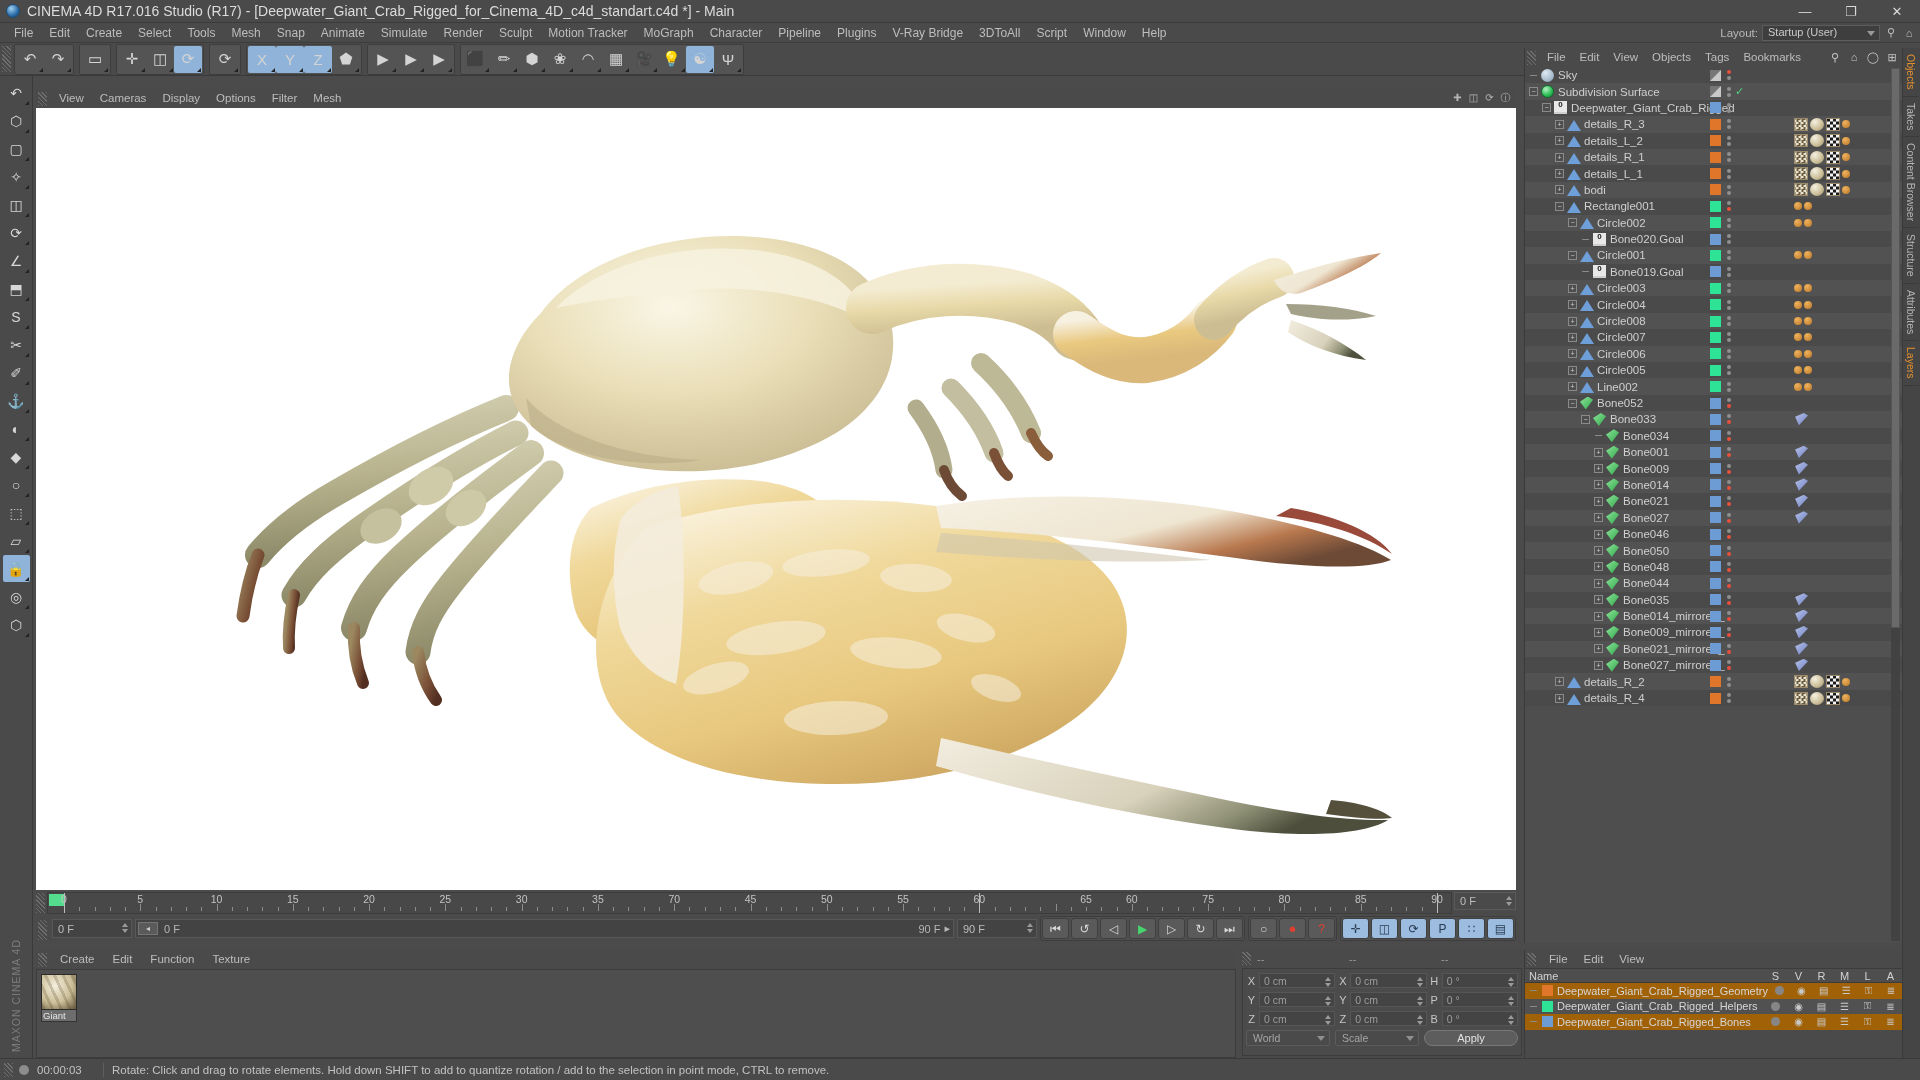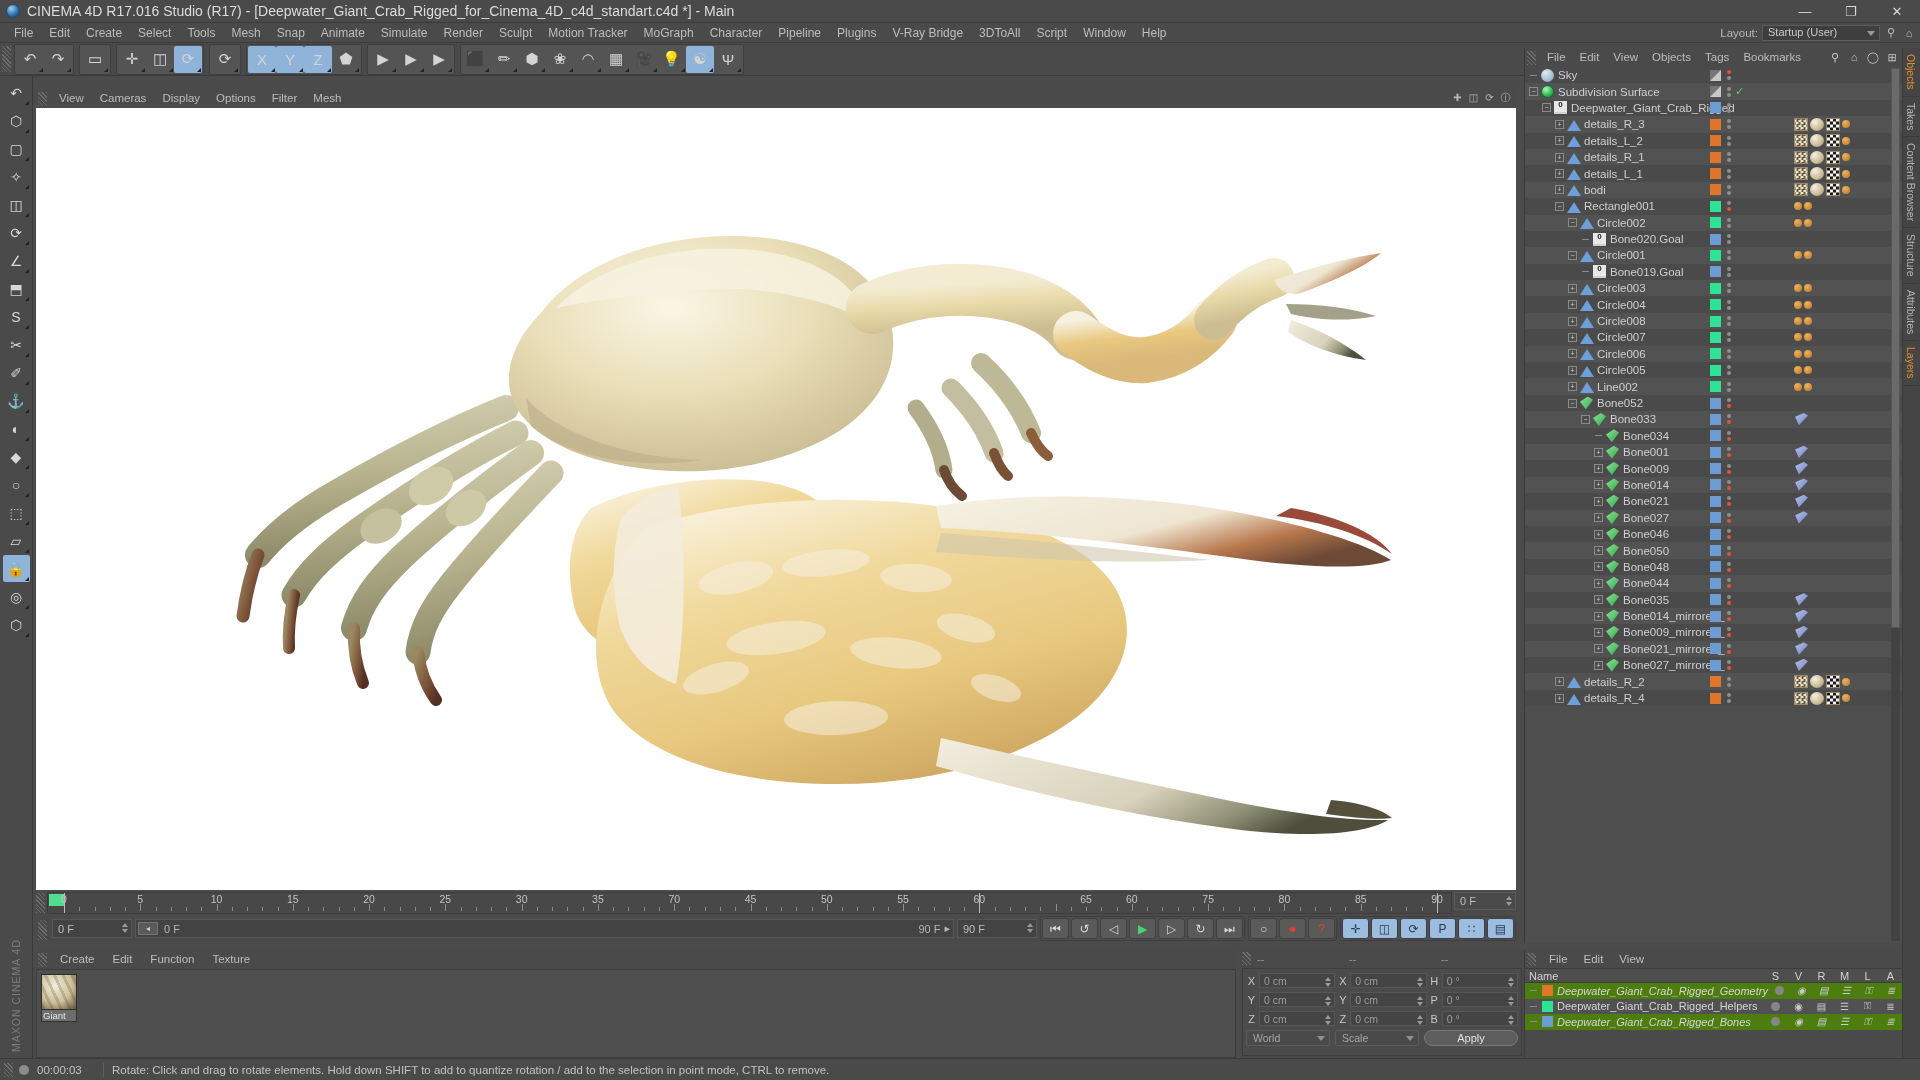--- a/index.html
+++ b/index.html
@@ -295,21 +295,21 @@
   .lm-menubar { height:18px; display:flex; align-items:center; padding-left:2px;}
   .lm-grip { width:9px;height:13px;margin-right:5px;
     background-image:repeating-linear-gradient(45deg,#6e6e6e 0 1px,transparent 1px 3px);}
   .lm-menu-item { padding:0 8px; font-size:11.5px; color:#bdbdbd; line-height:18px;}
   .lm-head { height:15px; background:#4e4e4e; display:flex; align-items:center;
     font-size:11px; color:#d2d2d2; border-top:1px solid #3c3c3c;
     border-bottom:1px solid #3c3c3c;}
   .lm-head .nm { flex:1; padding-left:4px; }
   .lm-head .cc { width:23px; text-align:center; }
   .lm-row { height:15.5px; display:flex; align-items:center; font-size:11px; color:#d5d5d5; }
-  .lm-row.a { background:#4d7c0f;font-style:italic; }
+  .lm-row.a { background:#a16207; }
   .lm-row.b { background:#515151; }
   .lm-row .nm { flex:1; display:flex; align-items:center; gap:4px; padding-left:4px; }
   .lm-dash { width:9px; position:relative; height:9px;}
   .lm-dash:after { content:''; position:absolute;left:1px;top:4px;width:7px;height:1px;background:#8a8a8a;}
   .lm-row .cc { width:23px; text-align:center; display:flex; align-items:center;
     justify-content:center; font-size:10px; color:#cacaca;}
   .greydot { width:9px;height:9px;border-radius:50%;background:#868686; }
 
   
   .statusbar {

